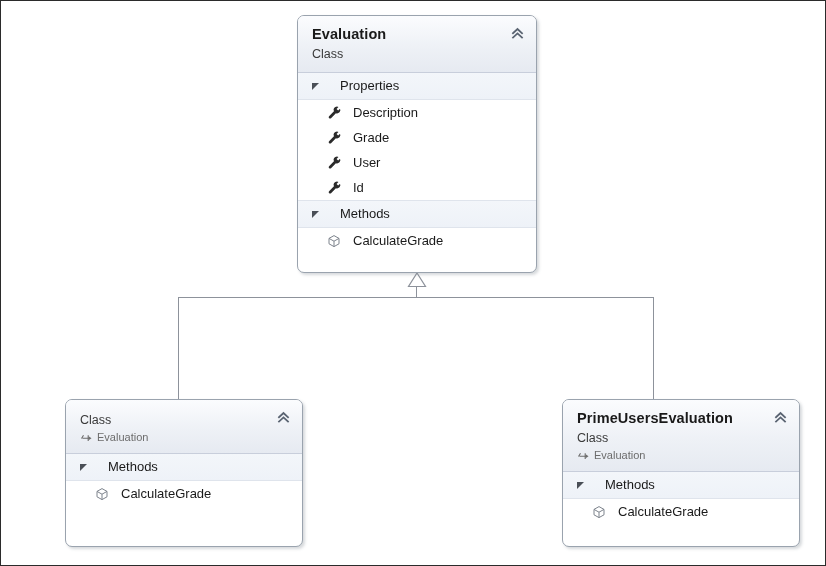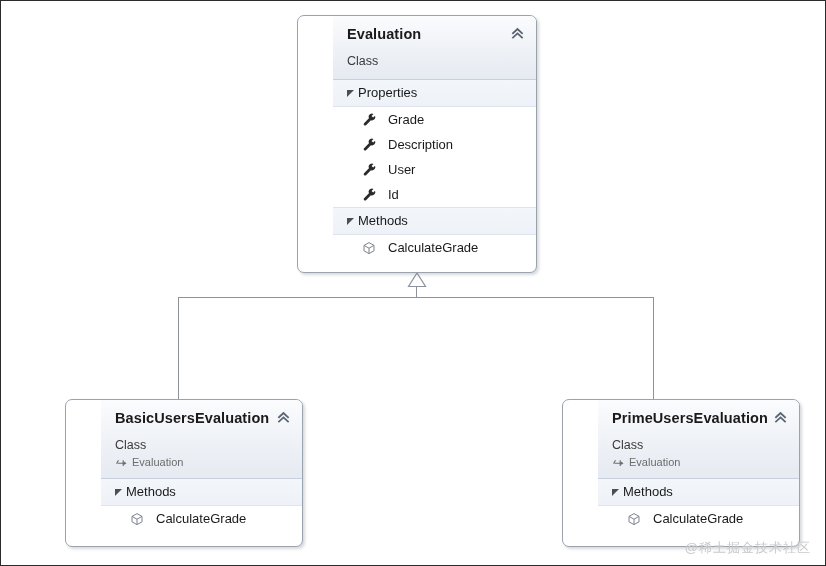--- a/index.html
+++ b/index.html
@@ -22,40 +22,39 @@
 
   
   .class-box {
     position: absolute;
     box-sizing: border-box;
     border: 1px solid #9aa3ae;
     border-radius: 7px;
     background: #ffffff;
     box-shadow: 2px 2px 3px rgba(120,128,140,0.30);
     overflow: hidden;
-    padding-left: 35px;
   }
   .cb-header {
     position: relative;
     background: linear-gradient(to bottom, #fbfcfe 0%, #eef1f6 55%, #e6eaf1 100%);
     border-bottom: 1px solid #c8cedb;
     padding: 9px 12px 9px 14px;
   }
   .cb-title {
     font-size: 14.5px;
     font-weight: bold;
     color: #1a1a1a;
     line-height: 18px;
     letter-spacing: 0.1px;
   }
   .cb-stereotype {
     font-size: 12.5px;
     color: #3a3a3a;
     line-height: 17px;
-    margin-top: 10px;
+    margin-top: 3px;
   }
   .cb-base {
     display: flex;
     align-items: center;
     gap: 4px;
     margin-top: 1px;
     font-size: 11px;
     color: #6c6c6c;
     line-height: 14px;
   }
@@ -71,21 +70,21 @@
     cursor: pointer;
   }
 
   
   .cb-body {
     background: #ffffff;
   }
   .section-header {
     display: flex;
     align-items: center;
-    gap: 3px;
+    gap: 20px;
     background: linear-gradient(to bottom, #f3f6fa 0%, #eef2f8 100%);
     border-top: 1px solid #dfe4ec;
     border-bottom: 1px solid #dfe4ec;
     padding: 4px 12px 4px 13px;
     font-size: 13px;
     color: #1a1a1a;
     line-height: 18px;
   }
   .section-header.first { border-top: none; }
   .member-row {
@@ -166,30 +165,30 @@
         </span>
         <span>Properties</span>
       </div>
 
       <div class="member-row">
         <span class="icon icon-member">
           <svg width="15" height="15" viewBox="0 0 16 16">
             <path d="M10.6 1.5a3.6 3.6 0 0 0-3.2 5.2L2.2 11.9a1.4 1.4 0 0 0 0 2l.1.1a1.4 1.4 0 0 0 2 0l5.2-5.2a3.6 3.6 0 0 0 4.4-4.9l-2 2-1.7-1.7 2-2a3.6 3.6 0 0 0-1.6-0.7z" fill="#2b2b2b"></path>
           </svg>
         </span>
-        <span class="member-label">Grade</span>
+        <span class="member-label">Description</span>
       </div>
 
       <div class="member-row">
         <span class="icon icon-member">
           <svg width="15" height="15" viewBox="0 0 16 16">
             <path d="M10.6 1.5a3.6 3.6 0 0 0-3.2 5.2L2.2 11.9a1.4 1.4 0 0 0 0 2l.1.1a1.4 1.4 0 0 0 2 0l5.2-5.2a3.6 3.6 0 0 0 4.4-4.9l-2 2-1.7-1.7 2-2a3.6 3.6 0 0 0-1.6-0.7z" fill="#2b2b2b"></path>
           </svg>
         </span>
-        <span class="member-label">Description</span>
+        <span class="member-label">Grade</span>
       </div>
 
       <div class="member-row">
         <span class="icon icon-member">
           <svg width="15" height="15" viewBox="0 0 16 16">
             <path d="M10.6 1.5a3.6 3.6 0 0 0-3.2 5.2L2.2 11.9a1.4 1.4 0 0 0 0 2l.1.1a1.4 1.4 0 0 0 2 0l5.2-5.2a3.6 3.6 0 0 0 4.4-4.9l-2 2-1.7-1.7 2-2a3.6 3.6 0 0 0-1.6-0.7z" fill="#2b2b2b"></path>
           </svg>
         </span>
         <span class="member-label">User</span>
       </div>
@@ -221,21 +220,20 @@
         </span>
         <span class="member-label">CalculateGrade</span>
       </div>
 
     </div>
   </div>
 
   <div class="class-box" style="left:64px; top:398px; width:238px; height:148px;">
 
     <div class="cb-header">
-      <div class="cb-title">BasicUsersEvaluation</div>
       <div class="cb-stereotype">Class</div>
       <div class="cb-base">
         <span class="icon" style="width:13px;height:13px;">
           <svg width="13" height="13" viewBox="0 0 13 13">
             <path d="M1.5 7.5 L3.5 4.2 M2.5 7.2 L9 7.2" fill="none" stroke="#6c6c6c" stroke-width="1.1"></path>
             <path d="M8.2 4.3 L8.2 10.1" fill="none" stroke="#6c6c6c" stroke-width="1.1"></path>
             <polygon points="8.6,5.2 11.5,7.2 8.6,9.2" fill="#6c6c6c"></polygon>
           </svg>
         </span>
         <span>Evaluation</span>
@@ -306,15 +304,14 @@
           <svg width="14" height="14" viewBox="0 0 14 14">
             <polygon points="7,1.6 12,4.4 12,9.8 7,12.6 2,9.8 2,4.4" fill="none" stroke="#7d838c" stroke-width="1"></polygon>
             <path d="M2 4.4 L7 7.2 L12 4.4 M7 7.2 L7 12.6" fill="none" stroke="#7d838c" stroke-width="1"></path>
           </svg>
         </span>
         <span class="member-label">CalculateGrade</span>
       </div>
     </div>
   </div>
 
-  <div class="watermark">@稀土掘金技术社区</div>
 
 </div>
 
 </body></html>

